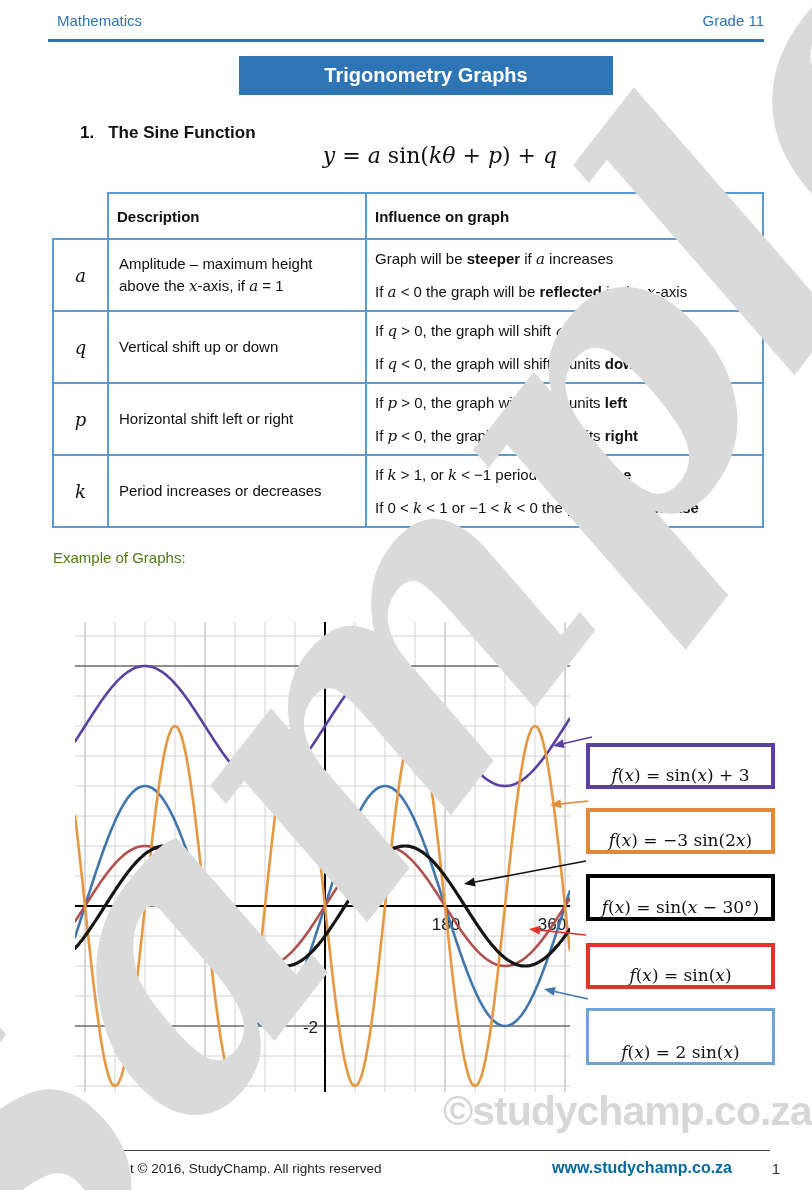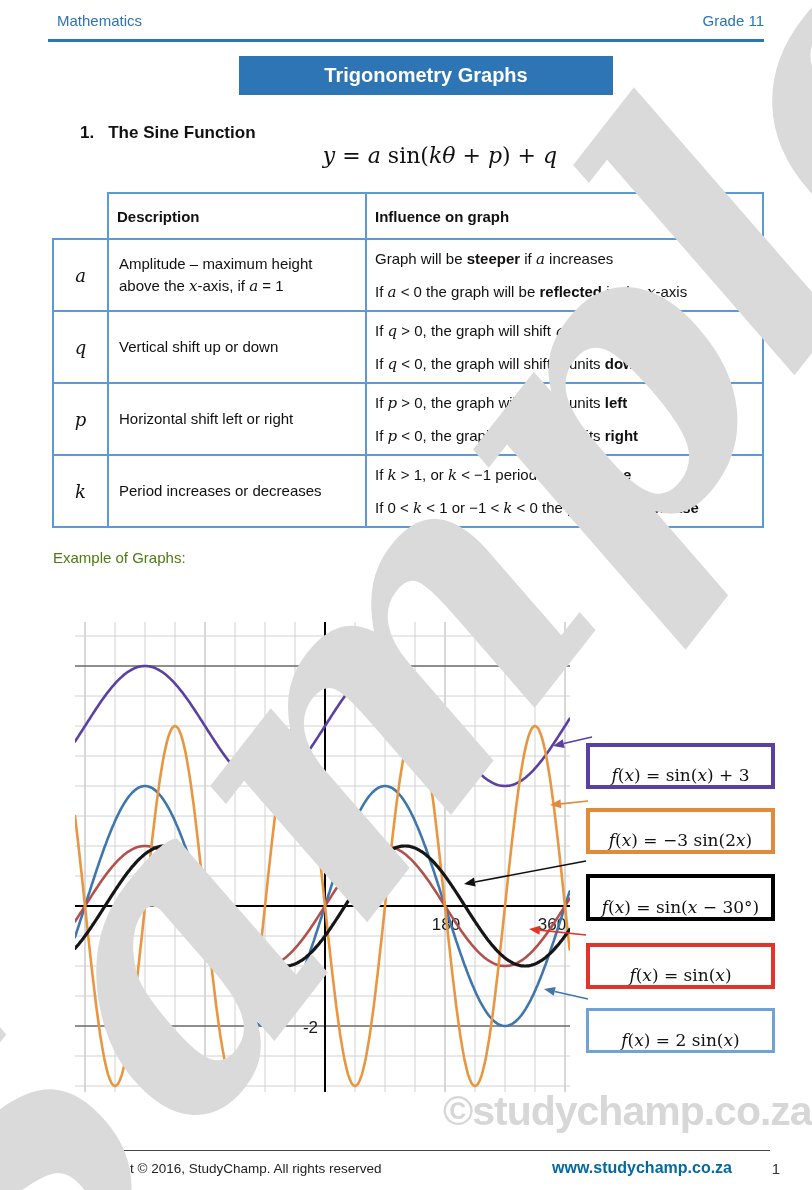--- a/index.html
+++ b/index.html
@@ -183,21 +183,21 @@
       </div>
       <div class="legend-box" style="top: 777px; height: 46px; border: 4px solid rgb(224, 139, 60);">
         <span><span class="seg-i">f</span><span class="seg-r">(</span><span class="seg-i">x</span><span class="seg-r">) = −3 sin(2</span><span class="seg-i">x</span><span class="seg-r">)</span></span>
       </div>
       <div class="legend-box" style="top: 843px; height: 47px; border: 4px solid rgb(0, 0, 0);">
         <span><span class="seg-i">f</span><span class="seg-r">(</span><span class="seg-i">x</span><span class="seg-r">) = sin(</span><span class="seg-i">x</span><span class="seg-r"> − 30°)</span></span>
       </div>
       <div class="legend-box" style="top: 912px; height: 46px; border: 4px solid rgb(226, 52, 42);">
         <span><span class="seg-i">f</span><span class="seg-r">(</span><span class="seg-i">x</span><span class="seg-r">) = sin(</span><span class="seg-i">x</span><span class="seg-r">)</span></span>
       </div>
-      <div class="legend-box" style="top: 977px; height: 45px; border: 3px solid rgb(111, 163, 216);">
+      <div class="legend-box" style="top: 977px; height: 57px; border: 3px solid rgb(111, 163, 216);">
         <span><span class="seg-i">f</span><span class="seg-r">(</span><span class="seg-i">x</span><span class="seg-r">) = 2 sin(</span><span class="seg-i">x</span><span class="seg-r">)</span></span>
       </div>
     </div>
 
   <svg class="arrows" id="arrows">
       <line x1="592" y1="737" x2="563.7183031526408" y2="743.5265454263136" stroke="#5b3fa3" stroke-width="1.6"></line>
       <polygon points="553,746 562.7064353724965,739.1417850456878 564.7301709327852,747.9113058069395" fill="#5b3fa3"></polygon>
       <line x1="588" y1="801" x2="560.9395599821355" y2="803.8484673703015" stroke="#e08b3c" stroke-width="1.6"></line>
       <polygon points="550,805 560.4684784518043,799.3731928321552 561.4106415124667,808.3237419084478" fill="#e08b3c"></polygon>
       <line x1="586" y1="861" x2="474.8095826534918" y2="881.9621278604072" stroke="#111111" stroke-width="1.6"></line>

